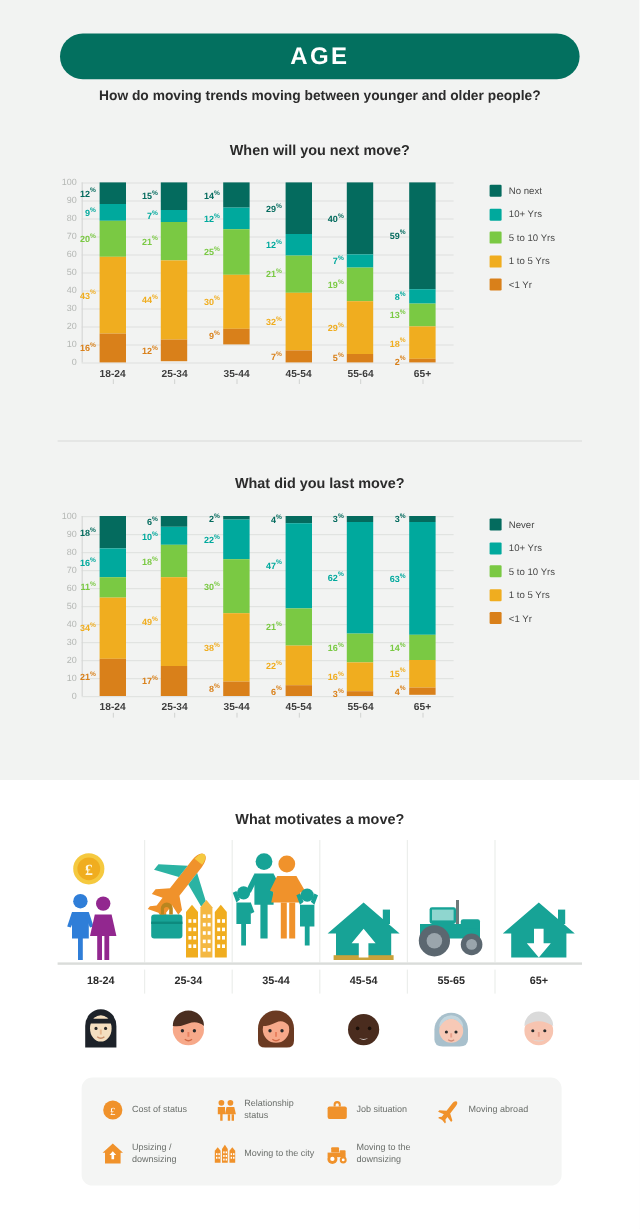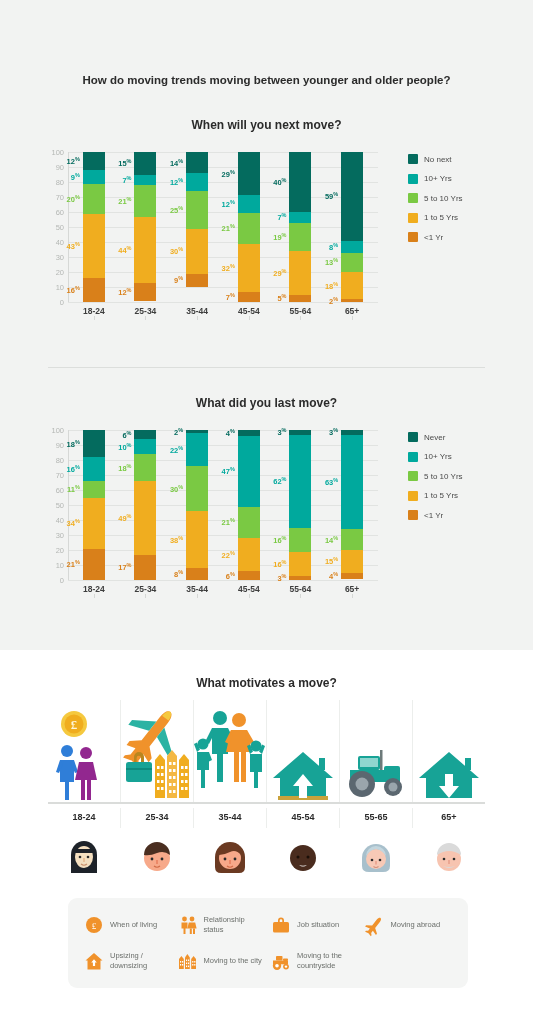--- a/index.html
+++ b/index.html
@@ -150,20 +150,23 @@
   .ml-txt { font-size: 7.5px; color: #6b6f6b; line-height: 1.35; }
   svg { display: block; overflow: visible; }
 </style>
 </head>
 <body>
 
 <div class="page">
 
   <div class="section-top">
 
+    <div class="banner">
+      <span class="banner-title">AGE</span>
+    </div>
 
     <div class="subtitle">How do moving trends moving between younger and older people?</div>
 
     <div class="chart-title" style="top:118px;">When will you next move?</div>
     <div class="chart" id="chart0" style="top:140px;">
         <div class="axis-labels">
           <div class="ylab" style="top: 150px;">0</div>
           <div class="ylab" style="top: 135px;">10</div>
           <div class="ylab" style="top: 120px;">20</div>
           <div class="ylab" style="top: 105px;">30</div>
@@ -744,21 +747,21 @@
     </div>
 
     <div class="mot-legend" id="mot-legend">
         <div class="ml-item">
           <span class="ml-ico">
             <svg viewBox="0 0 20 20" width="20" height="20">
               <circle cx="10" cy="10" r="8" fill="#f0922b"></circle>
               <text x="10" y="14" font-size="9" fill="#ffffff" text-anchor="middle" font-family="Liberation Serif, serif">£</text>
             </svg>
           </span>
-          <span class="ml-txt">When of living</span>
+          <span class="ml-txt">Cost of status</span>
         </div>
         <div class="ml-item">
           <span class="ml-ico">
             <svg viewBox="0 0 20 20" width="20" height="20">
               <g fill="#f0922b">
                 <circle cx="6.5" cy="4" r="2.4"></circle>
                 <path d="M3.5 7.5h6v6h-2v5.5h-2v-5.5h-2z"></path>
                 <circle cx="14" cy="4" r="2.4"></circle>
                 <path d="M10.8 7.5h6.4l1.4 6h-9.2z"></path>
                 <path d="M11.8 13.5h2v5.5h-2z M15 13.5h2v5.5h-2z"></path>
@@ -834,17 +837,17 @@
                 <rect x="5" y="5" width="6.5" height="4.5" rx="0.8"></rect>
                 <rect x="2" y="9.5" width="15" height="3.8"></rect>
                 <circle cx="6" cy="14.8" r="4.2"></circle>
                 <circle cx="15" cy="15.6" r="2.9"></circle>
                 <rect x="12" y="7.5" width="5" height="2.4" rx="0.8"></rect>
               </g>
               <circle cx="6" cy="14.8" r="1.8" fill="#ffffff"></circle>
               <circle cx="15" cy="15.6" r="1.2" fill="#ffffff"></circle>
             </svg>
           </span>
-          <span class="ml-txt">Moving to the countryside</span>
+          <span class="ml-txt">Moving to the downsizing</span>
         </div>
       </div>
   </div>
 </div>
 
 </body></html>

